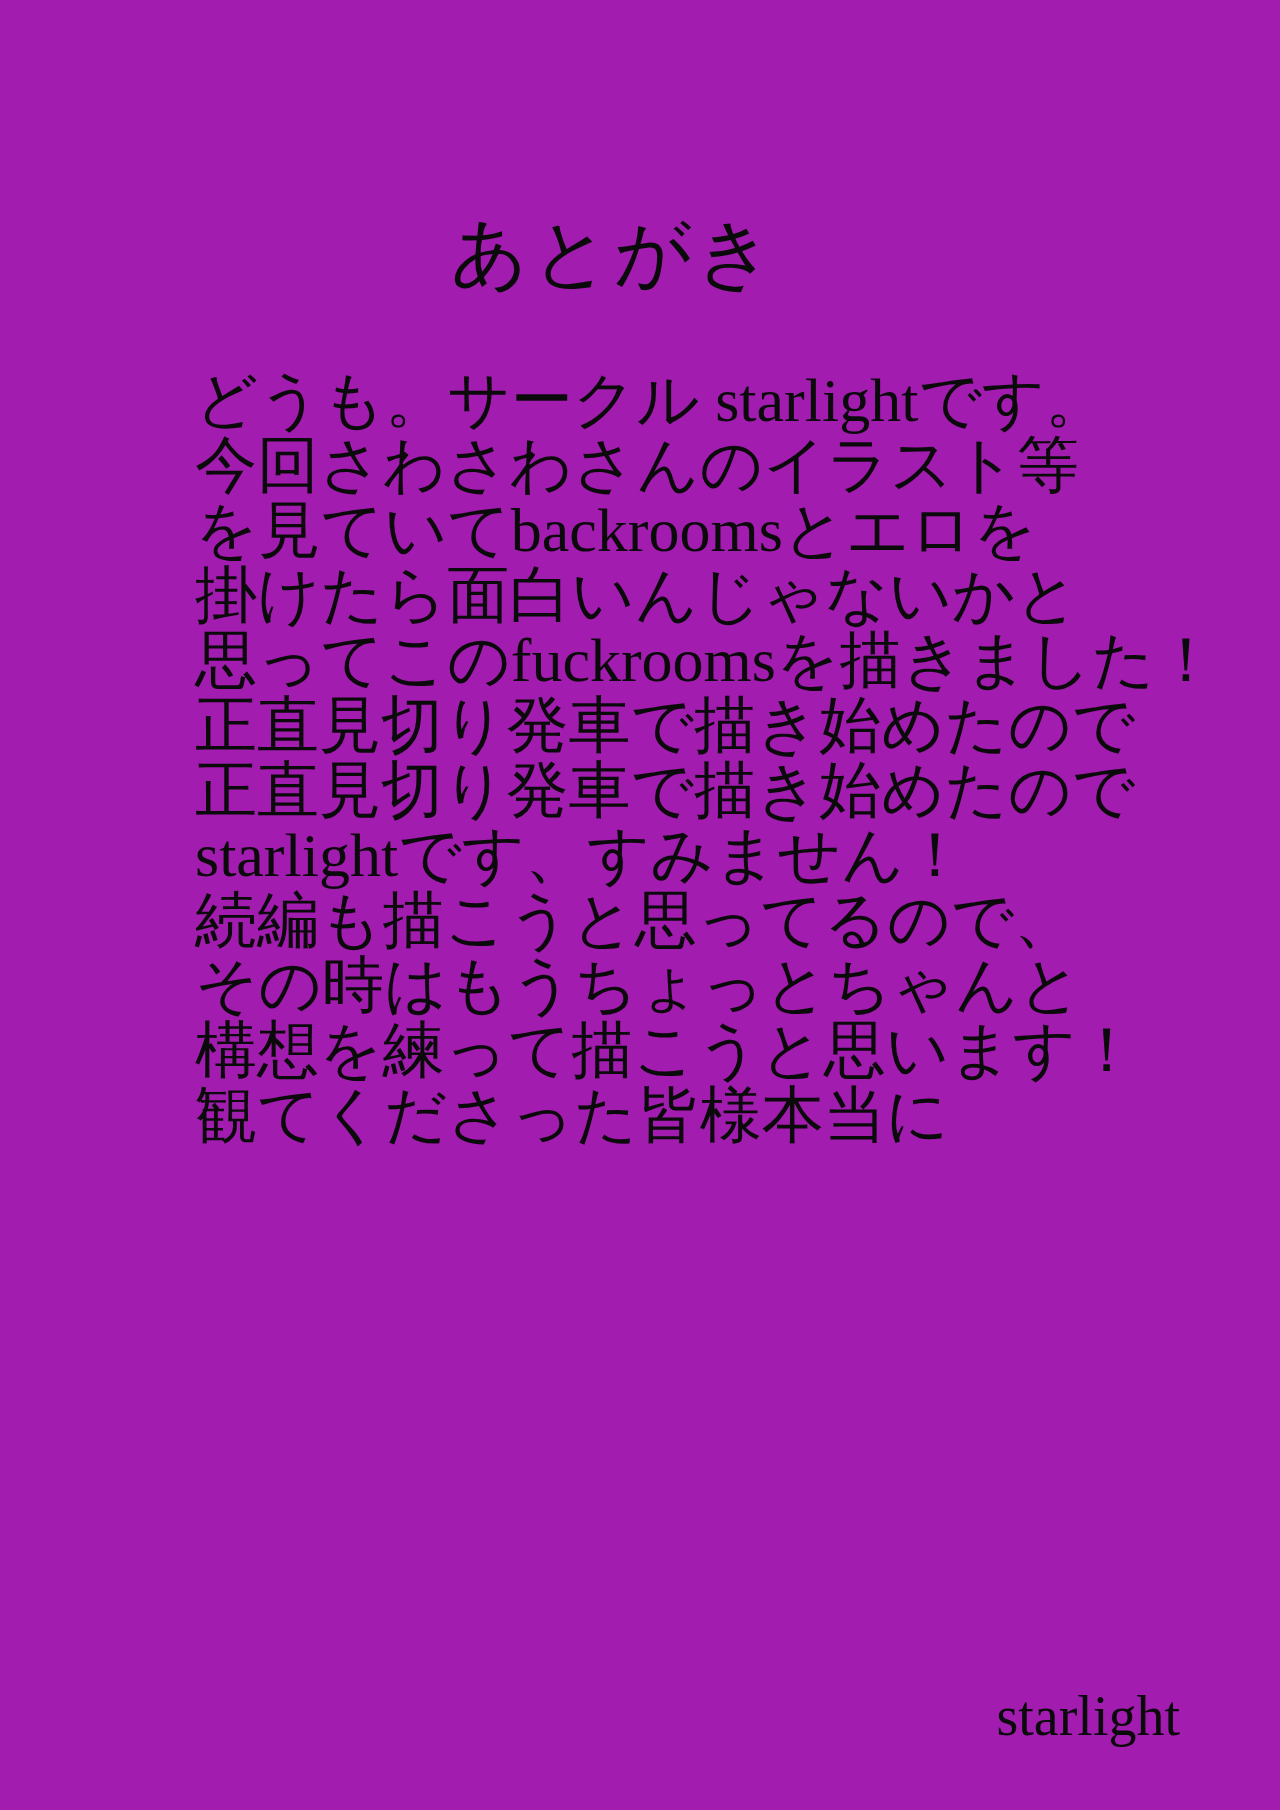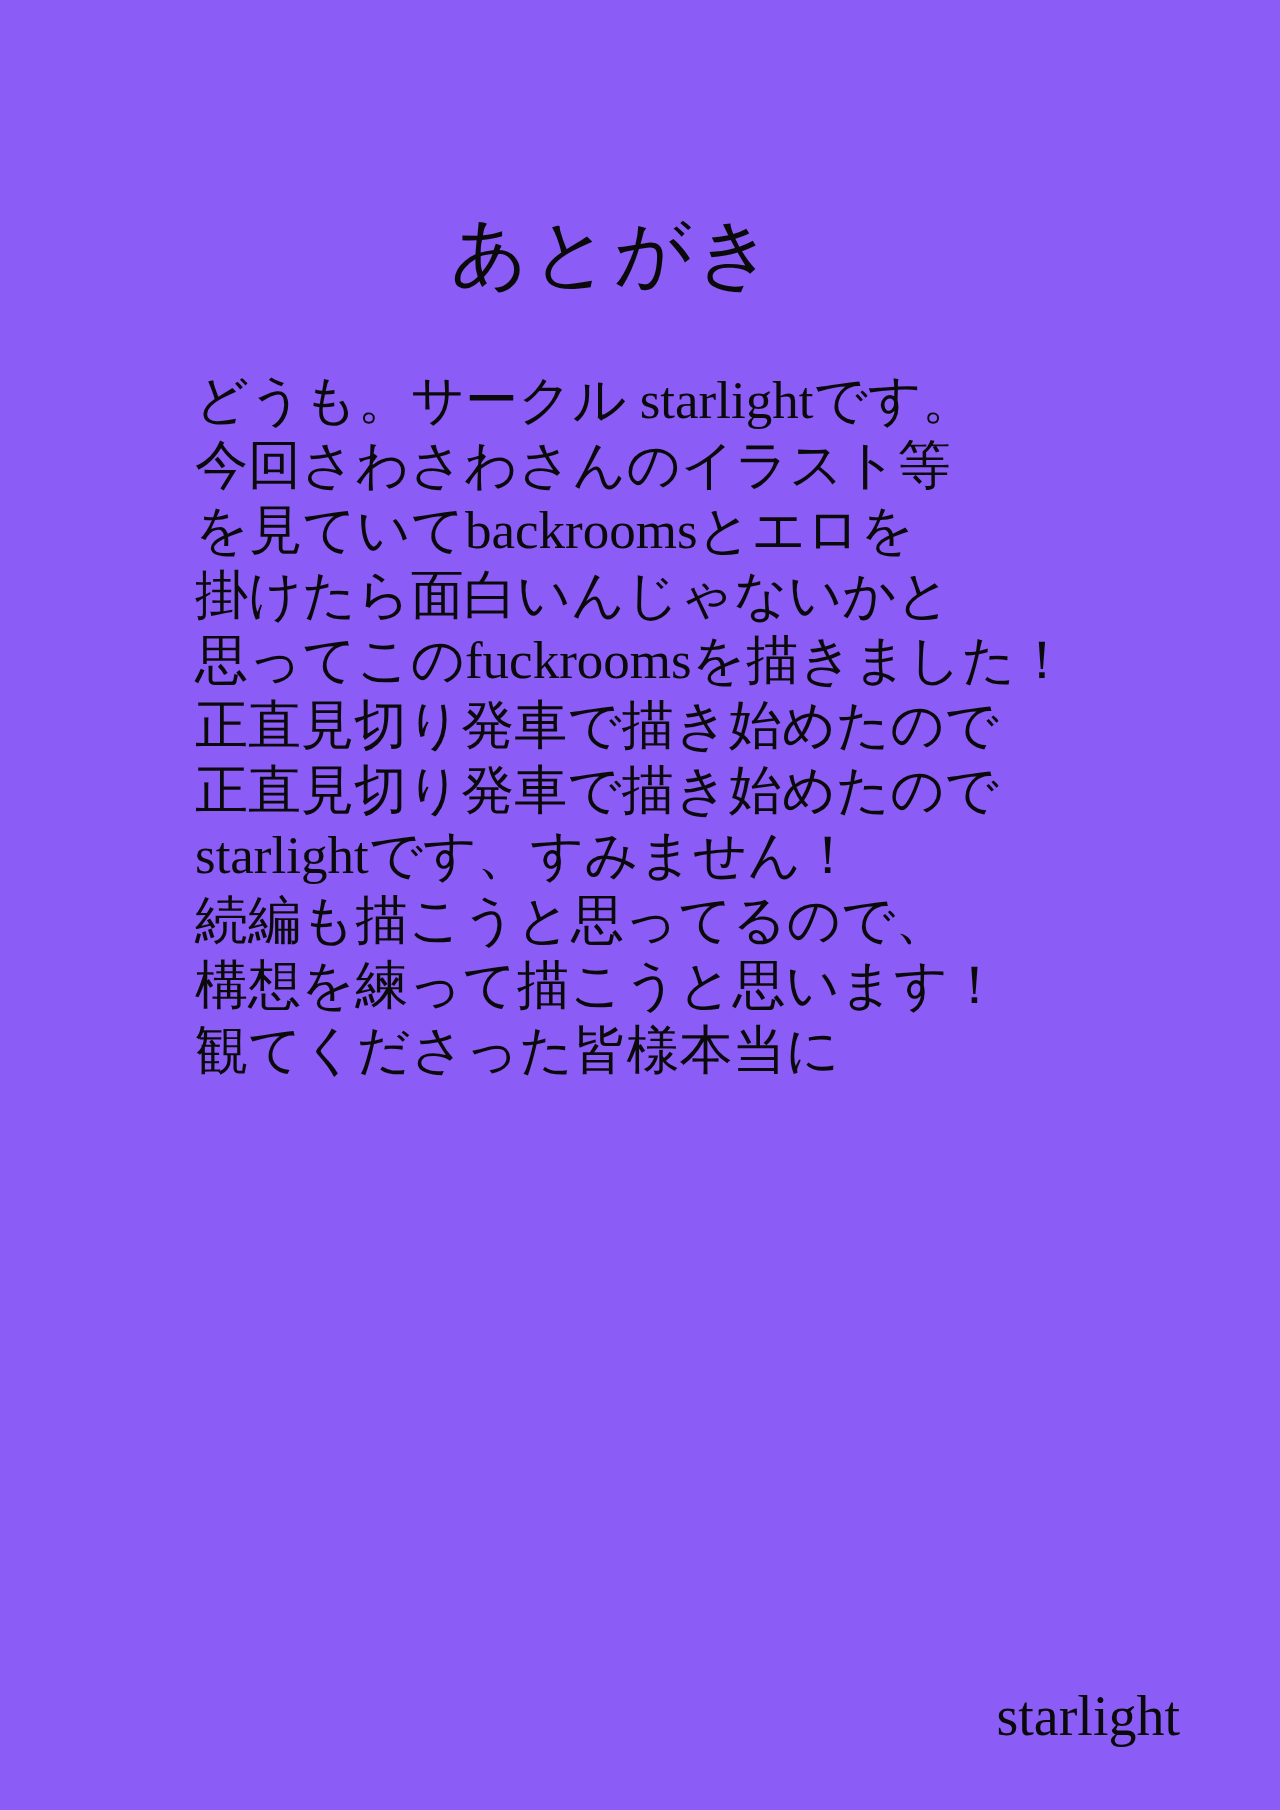--- a/index.html
+++ b/index.html
@@ -11,41 +11,41 @@
     height: 1810px;
     position: relative;
     overflow: hidden;
     background: #ffffff;
     color: #0a0a0a;
     font-family: "Liberation Serif", "DejaVu Serif", serif;
   }
   .page {
     position: absolute;
     inset: 0;
-    background: #8b5cf6;
+    background: #a21caf;
   }
   .title {
     position: absolute;
     top: 152px;
     left: 0;
     width: 1280px;
     padding-right: 52px;
     box-sizing: border-box;
     text-align: center;
     font-size: 76px;
     font-weight: 500;
     letter-spacing: 4px;
     white-space: nowrap;
   }
   .body-text {
     position: absolute;
     top: 368px;
     left: 195px;
     width: 1000px;
-    font-size: 53px;
+    font-size: 62px;
     line-height: 65px;
   }
   .body-text .line {
     white-space: nowrap;
   }
   .signature {
     position: absolute;
     top: 1684px;
     right: 100px;
     font-size: 56px;
@@ -62,19 +62,20 @@
   <div class="body-text">
     <div class="line">どうも。サークル starlightです。</div>
     <div class="line">今回さわさわさんのイラスト等</div>
     <div class="line">を見ていてbackroomsとエロを</div>
     <div class="line">掛けたら面白いんじゃないかと</div>
     <div class="line">思ってこのfuckroomsを描きました！</div>
     <div class="line">正直見切り発車で描き始めたので</div>
     <div class="line">正直見切り発車で描き始めたので</div>
     <div class="line">starlightです、すみません！</div>
     <div class="line">続編も描こうと思ってるので、</div>
+    <div class="line">その時はもうちょっとちゃんと</div>
     <div class="line">構想を練って描こうと思います！</div>
     <div class="line">観てくださった皆様本当に</div>
   </div>
 
   <div class="signature">starlight</div>
 
 </div>
 
 </body></html>

